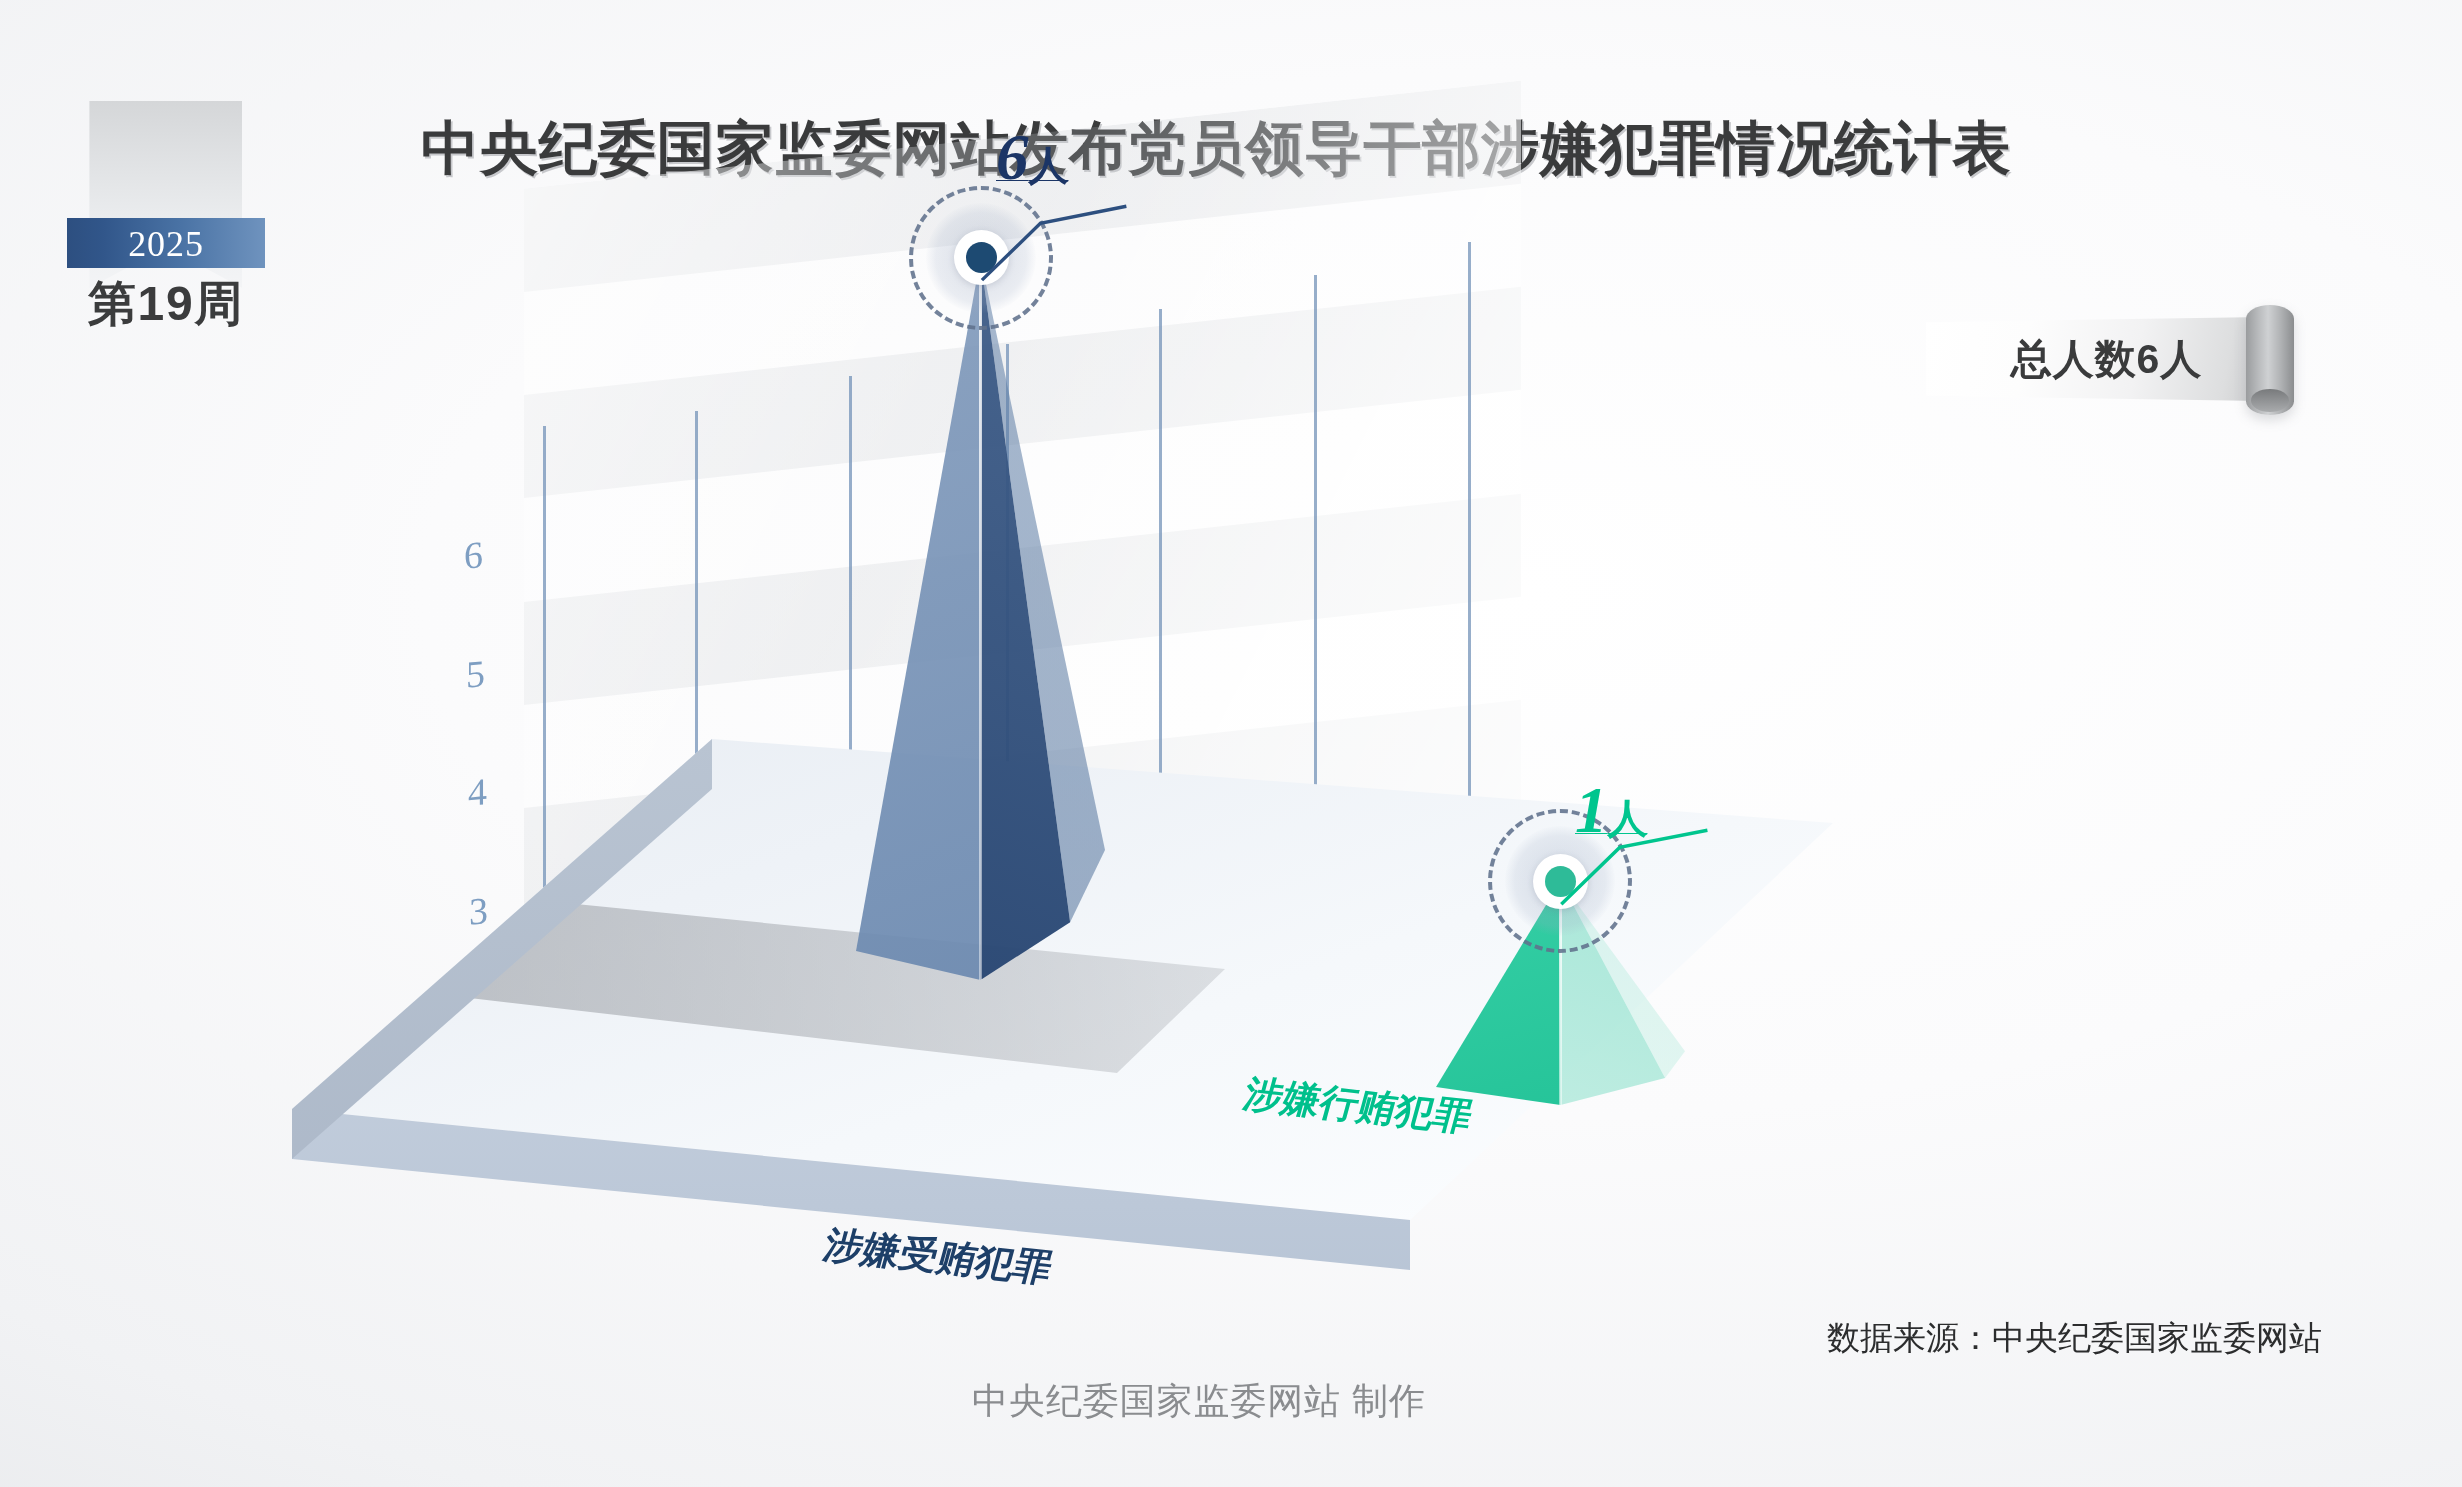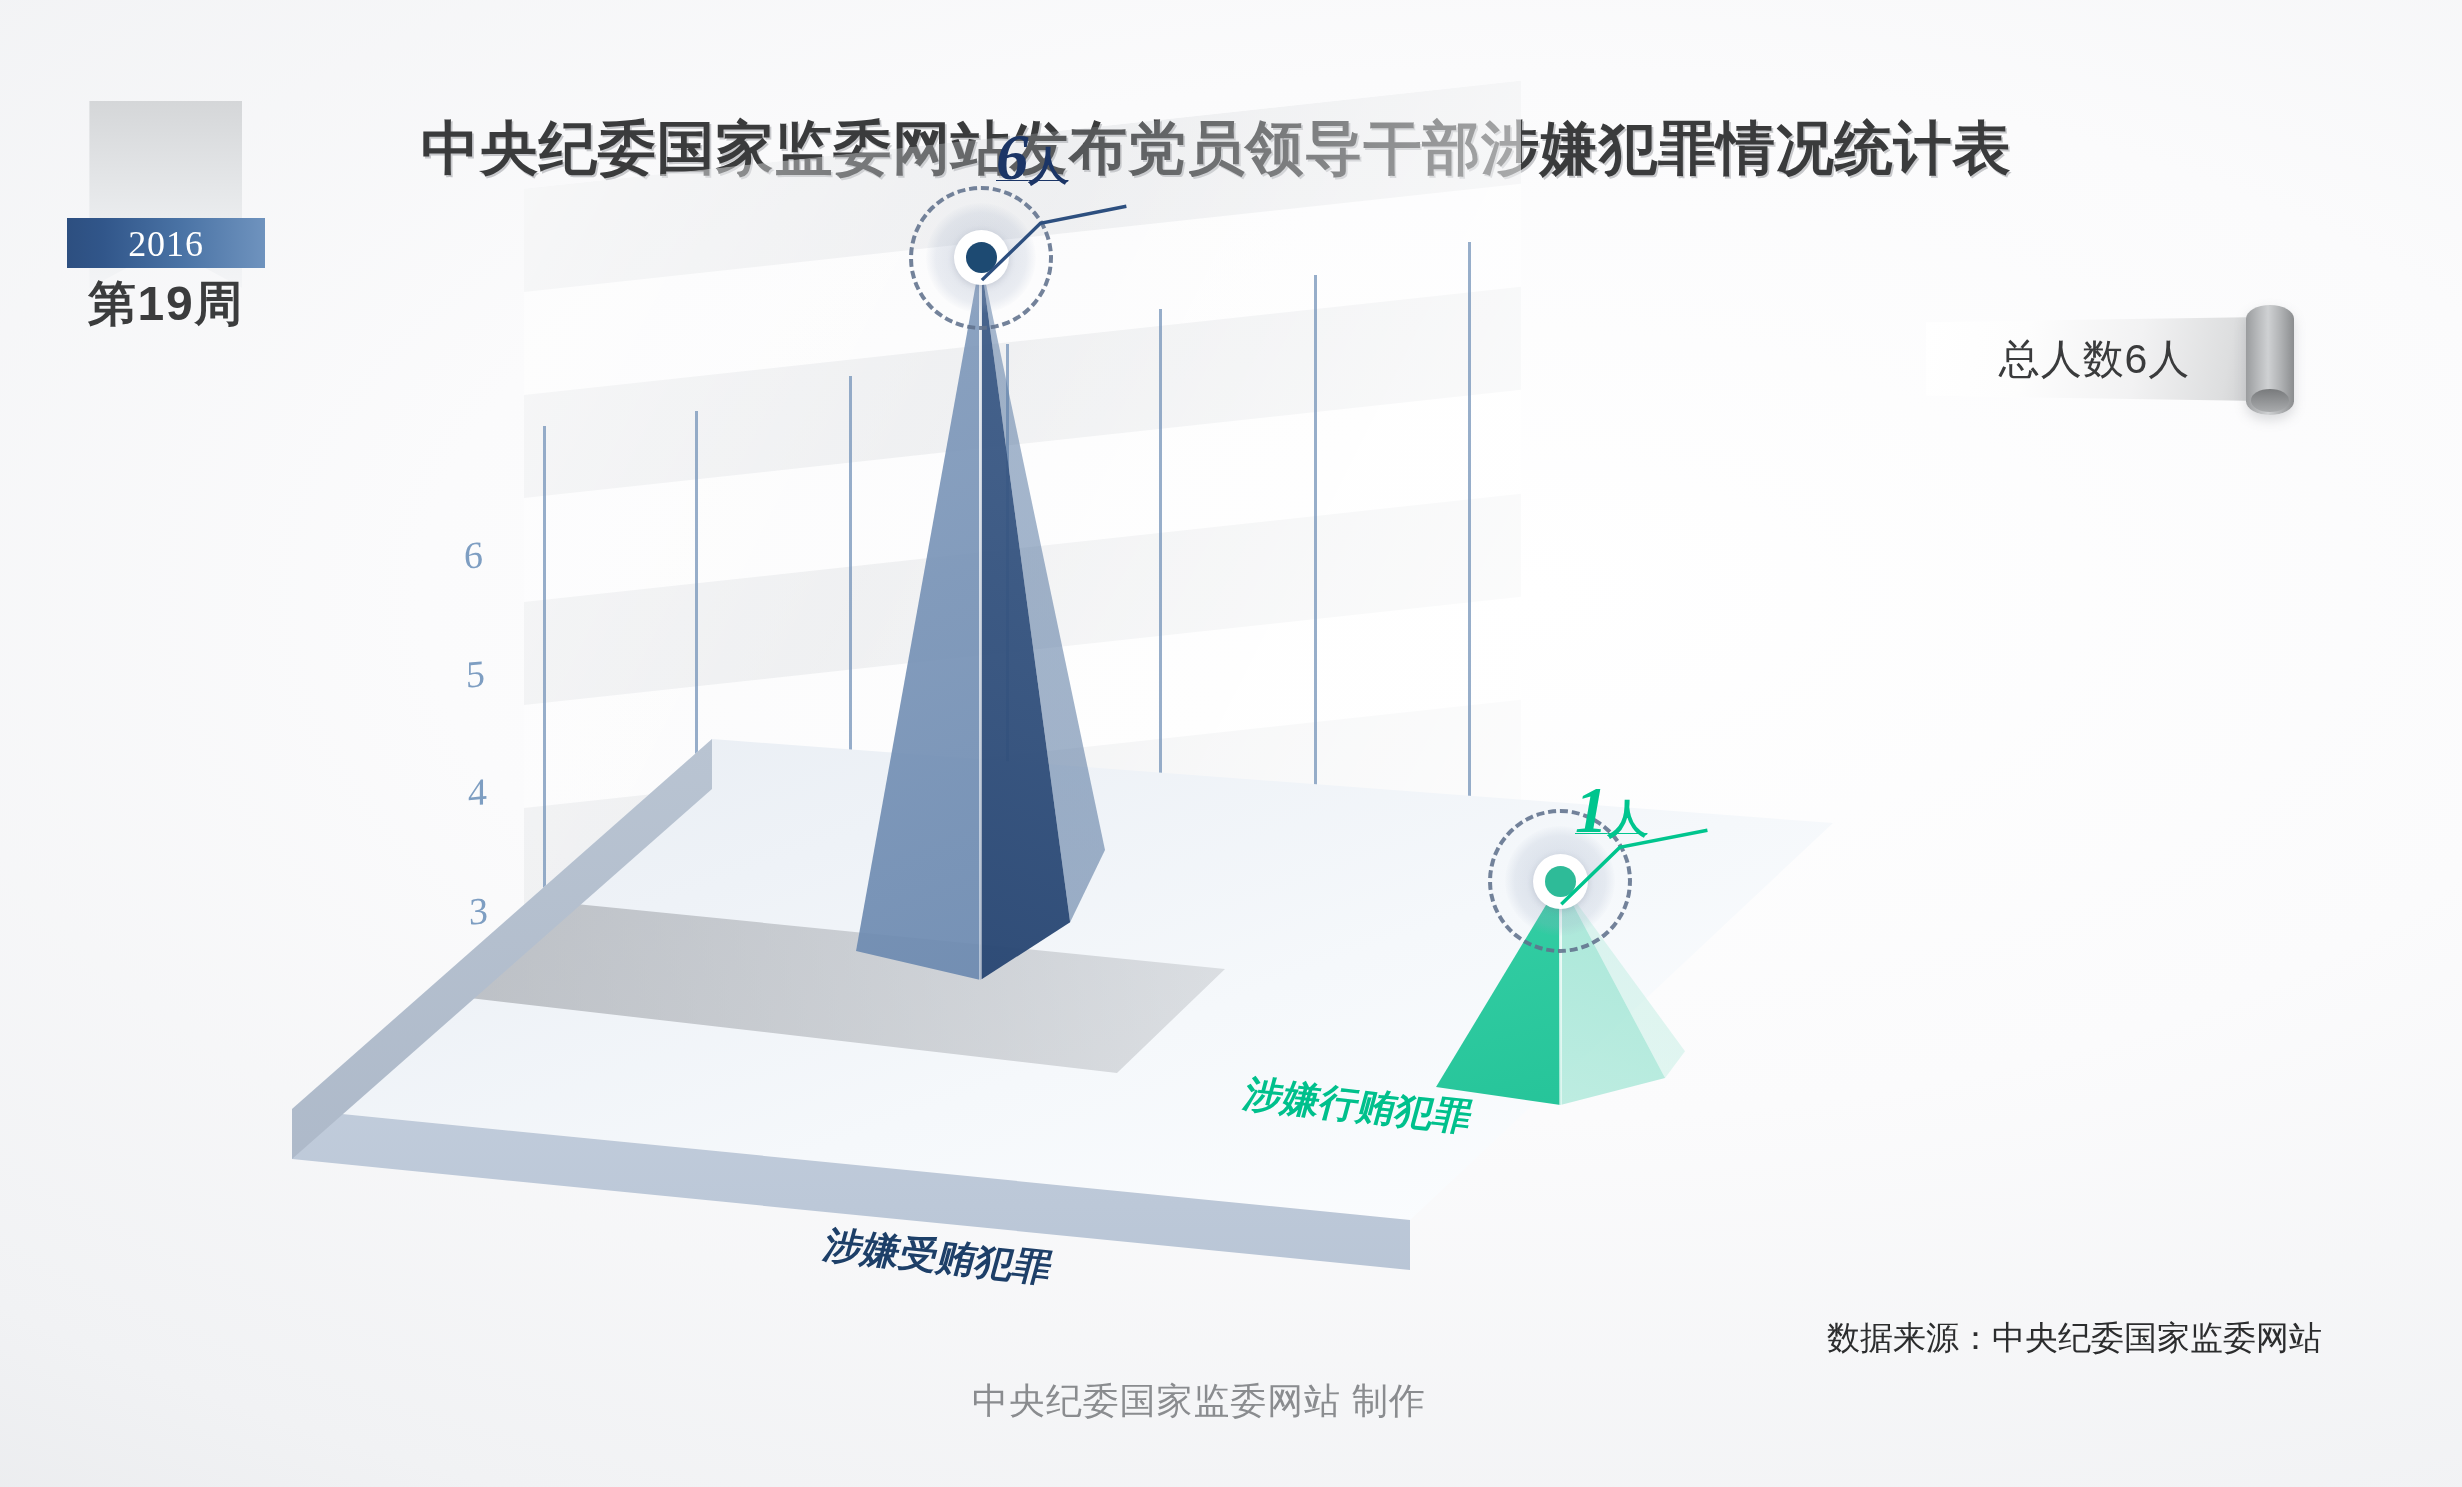--- a/index.html
+++ b/index.html
@@ -52,23 +52,23 @@
 
   
   .scroll{position:absolute;left:1926px;top:305px;width:378px;height:103px;}
   .scroll-sheet{
     position:absolute;left:0;top:12px;width:337px;height:84px;
     background:linear-gradient(100deg,#ffffff 0%,#fdfdfd 30%,#f2f2f3 62%,#dddedf 88%,#c9cacb 100%);
     box-shadow:0 5.2px 12px rgba(120,124,130,.22);
     clip-path:polygon(0 5.2px,100% 0,100% 100%,0 calc(100% - 5.2px));
   }
   .scroll-text{
-    position:absolute;left:0;top:13.8px;width:337px;height:81px;
+    position:absolute;left:12px;top:13.8px;width:337px;height:81px;
     display:flex;align-items:center;justify-content:center;
-    color:#3a3b3c;font-size:41px;font-weight:normal;letter-spacing:0.9px;
+    color:#3a3b3c;font-size:41px;font-weight:bold;letter-spacing:0.9px;
   }
   .scroll-roll{
     position:absolute;left:320px;top:0;width:48px;height:110px;
     background:linear-gradient(90deg,#9a9c9e 0%,#b9bbbd 26%,#cfd1d3 46%,#aeb0b2 74%,#8b8d8f 100%);
     border-radius:24px/13.8px;
     box-shadow:0 5.2px 12px rgba(120,124,130,.25);
   }
   .scroll-roll:after{
     content:"";position:absolute;left:5.2px;bottom:3.4px;width:38px;height:22.4px;
     border-radius:50%;
@@ -218,21 +218,21 @@
 </head>
 <body>
 
 <div id="stage">
 
   <div class="bookmark">
     <div class="bm-paper"></div>
     <div class="bm-wingL"></div>
     <div class="bm-wingR"></div>
     <div class="bm-blue"></div>
-    <div class="bm-year">2016</div>
+    <div class="bm-year">2025</div>
     <div class="bm-week">第19周</div>
   </div>
 
   <div class="title">中央纪委国家监委网站发布党员领导干部涉嫌犯罪情况统计表</div>
 
   <div class="scroll">
     <div class="scroll-sheet"></div>
     <div class="scroll-roll"></div>
     <div class="scroll-text">总人数6人</div>
   </div>

